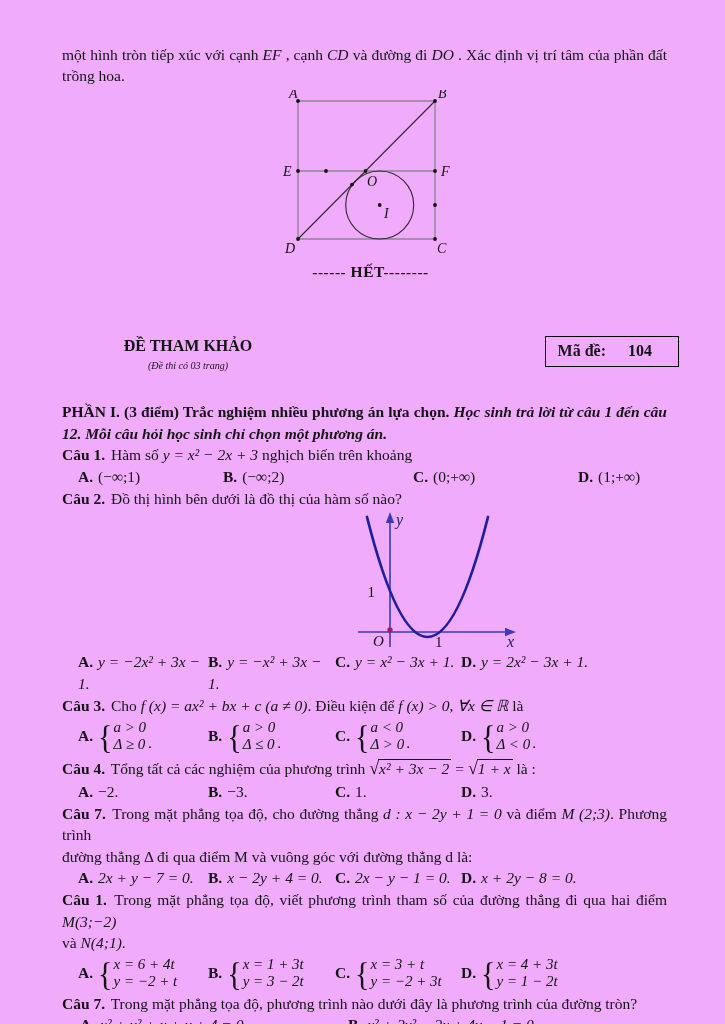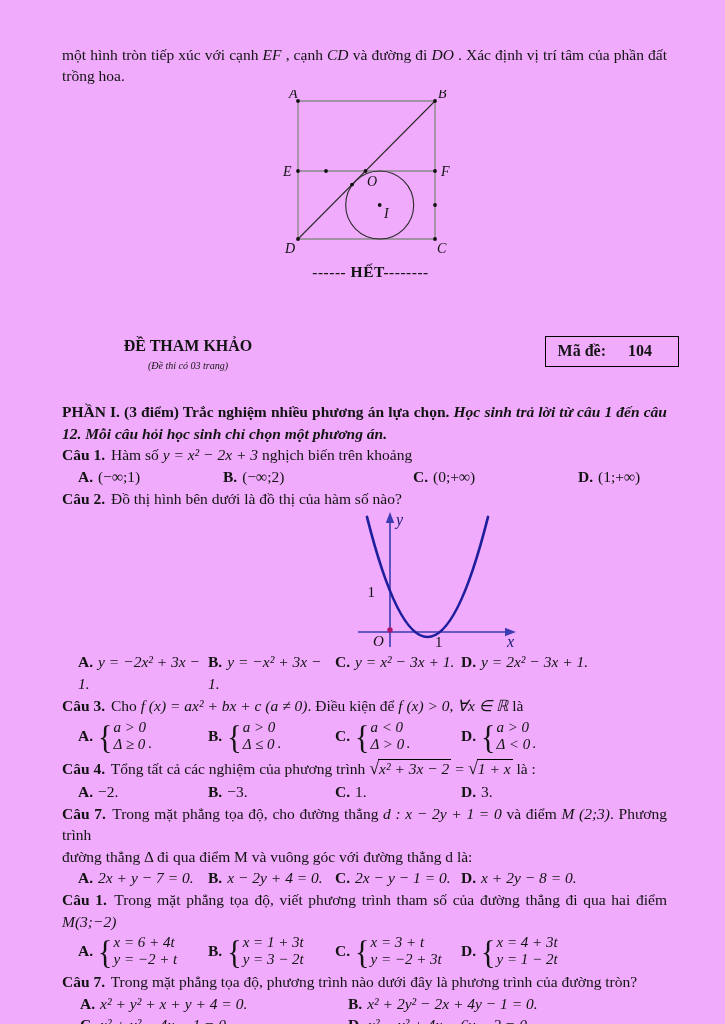--- a/index.html
+++ b/index.html
@@ -193,20 +193,21 @@
   <p class="q"><b class="ql">Câu 7.</b><span> Trong mặt phẳng tọa độ, cho đường thẳng </span><span class="m">d : x − 2y + 1 = 0</span><span> và điểm </span><span class="m">M (2;3)</span><span>. Phương trình</span></p>
   <p class="qs">đường thẳng Δ đi qua điểm M và vuông góc với đường thẳng d là:</p>
   <div class="opts">
     <span><b class="ol">A.</b><span class="m">2x + y − 7 = 0.</span></span>
     <span><b class="ol">B.</b><span class="m">x − 2y + 4 = 0.</span></span>
     <span><b class="ol">C.</b><span class="m">2x − y − 1 = 0.</span></span>
     <span><b class="ol">D.</b><span class="m">x + 2y − 8 = 0.</span></span>
   </div>
 
   <p class="q"><b class="ql">Câu 1.</b><span> Trong mặt phẳng tọa độ, viết phương trình tham số của đường thẳng đi qua hai điểm </span><span class="m">M(3;−2)</span></p>
+  <p class="qs"><span>và </span><span class="m">N(4;1)</span><span>.</span></p>
   <div class="opts-sys">
     <span class="sysopt">
         <b class="ol">A.</b>
         <span class="brace">{</span>
         <span class="sys">
           <span>x = 6 + 4t</span>
           <span>y = −2 + t</span>
         </span>
       </span>
     <span class="sysopt">

